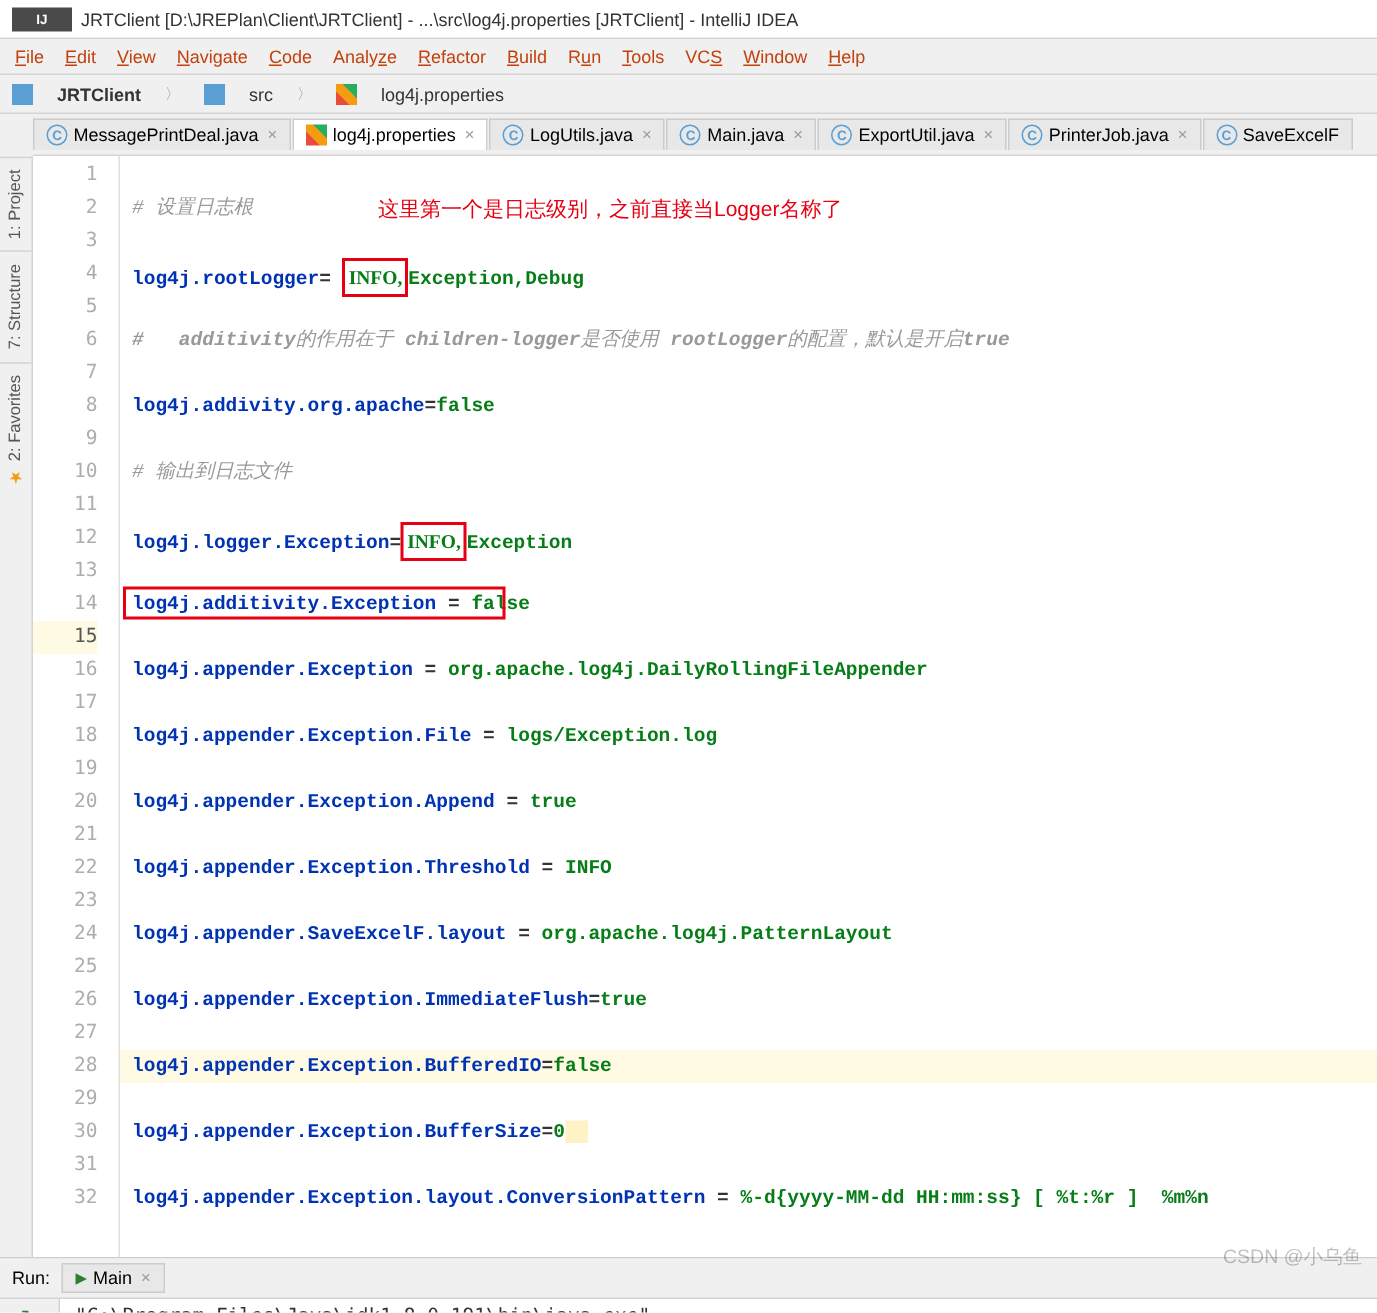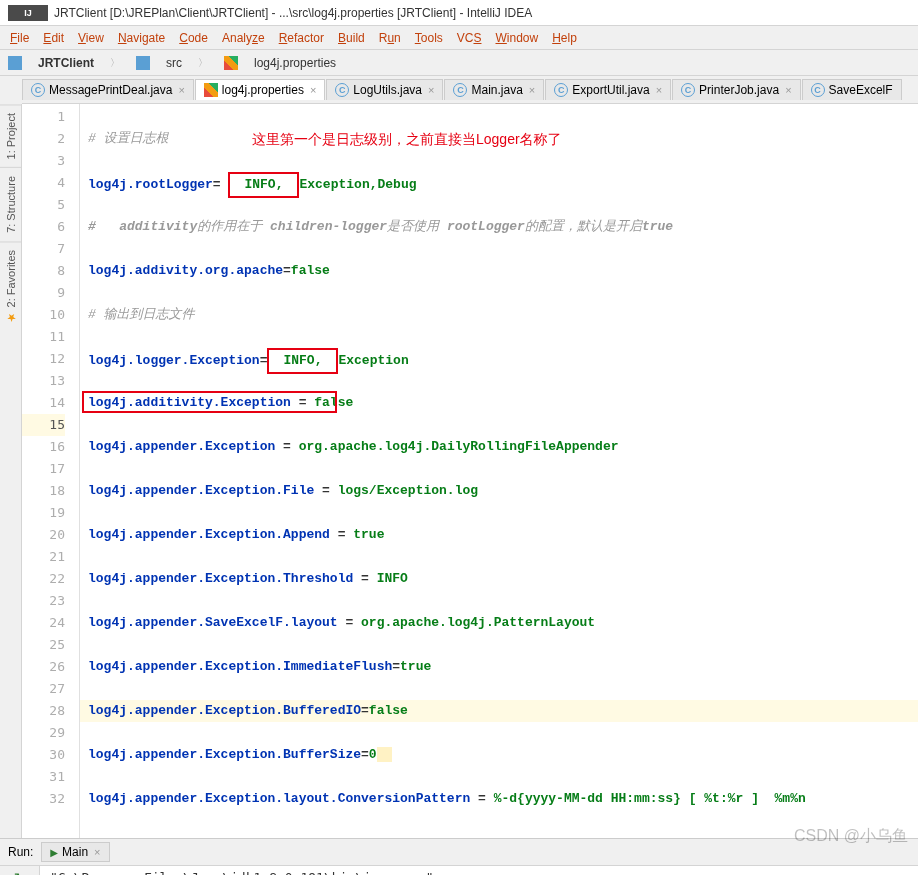--- a/index.html
+++ b/index.html
@@ -30,32 +30,32 @@
 .gutter .cur { color: #555; background: #fffae3; }
 .code { flex: 1; font-family: Consolas, "Courier New", monospace; font-size: 13px; line-height: 22px; padding-top: 2px; white-space: pre; position: relative; font-weight: bold; }
 .code-line { padding-left: 8px; height: 22px; position: relative; }
 .code-line.cur { background: #fffae3; }
 .c-cmt { color: #999; font-style: italic; font-weight: normal; }
 .c-cmt-it { color: #999; font-style: italic; }
 .c-key { color: #0033b3; }
 .c-val { color: #067d17; }
 .c-eq { color: #333; }
 .annot { color: #e60012; font-family: "Microsoft YaHei", sans-serif; font-size: 14px; position: absolute; top: 0; font-weight: normal; }
-.hilite1 { border: 2px solid #e60012; display: inline-block; padding: 0 14px; }
+.hilite1 { border: 2px solid #e60012; display: inline-block; padding: 0 2px; font-family: Liberation Serif, serif; }
 .hilite-line { border: 2px solid #e60012; position: absolute; pointer-events: none; z-index: 5; }
 .yellow-sp { background: #fff2c4; }
 .run-panel { border-top: 1px solid #ccc; background: #fff; height: 62px; }
 .run-header { background: #f0f0f0; padding: 3px 8px; display: flex; align-items: center; gap: 8px; border-bottom: 1px solid #d4d4d4; font-size: 12px; }
 .run-tab { background: #e8e8e8; border: 1px solid #ccc; padding: 2px 8px; display: flex; align-items: center; gap: 4px; }
 .run-body { display: flex; height: 34px; }
 .run-tools { width: 40px; background: #f0f0f0; display: flex; flex-direction: column; align-items: center; padding: 4px; gap: 4px; border-right: 1px solid #d4d4d4; }
 .run-tool { width: 16px; height: 16px; cursor: pointer; display: flex; align-items: center; justify-content: center; font-size: 14px; }
 .run-tool.green { color: #2e7d32; }
 .run-output { flex: 1; font-family: Consolas, monospace; font-size: 13px; padding: 4px 10px; color: #333; }
-.watermark { position: absolute; right: 10px; bottom: 28px; color: rgba(0,0,0,0.25); font-size: 16px; font-family: sans-serif; }
+.watermark { position: absolute; right: 10px; bottom: 28px; color: rgba(0,0,0,0.25); font-size: 13px; font-family: sans-serif; }
 </style>
 </head>
 <body>
 
 <div class="titlebar">
   <span class="titlebar-icon">IJ</span>
   <span class="titlebar-text">JRTClient [D:\JREPlan\Client\JRTClient] - ...\src\log4j.properties [JRTClient] - IntelliJ IDEA</span>
 </div>
 
 <div class="menubar">

